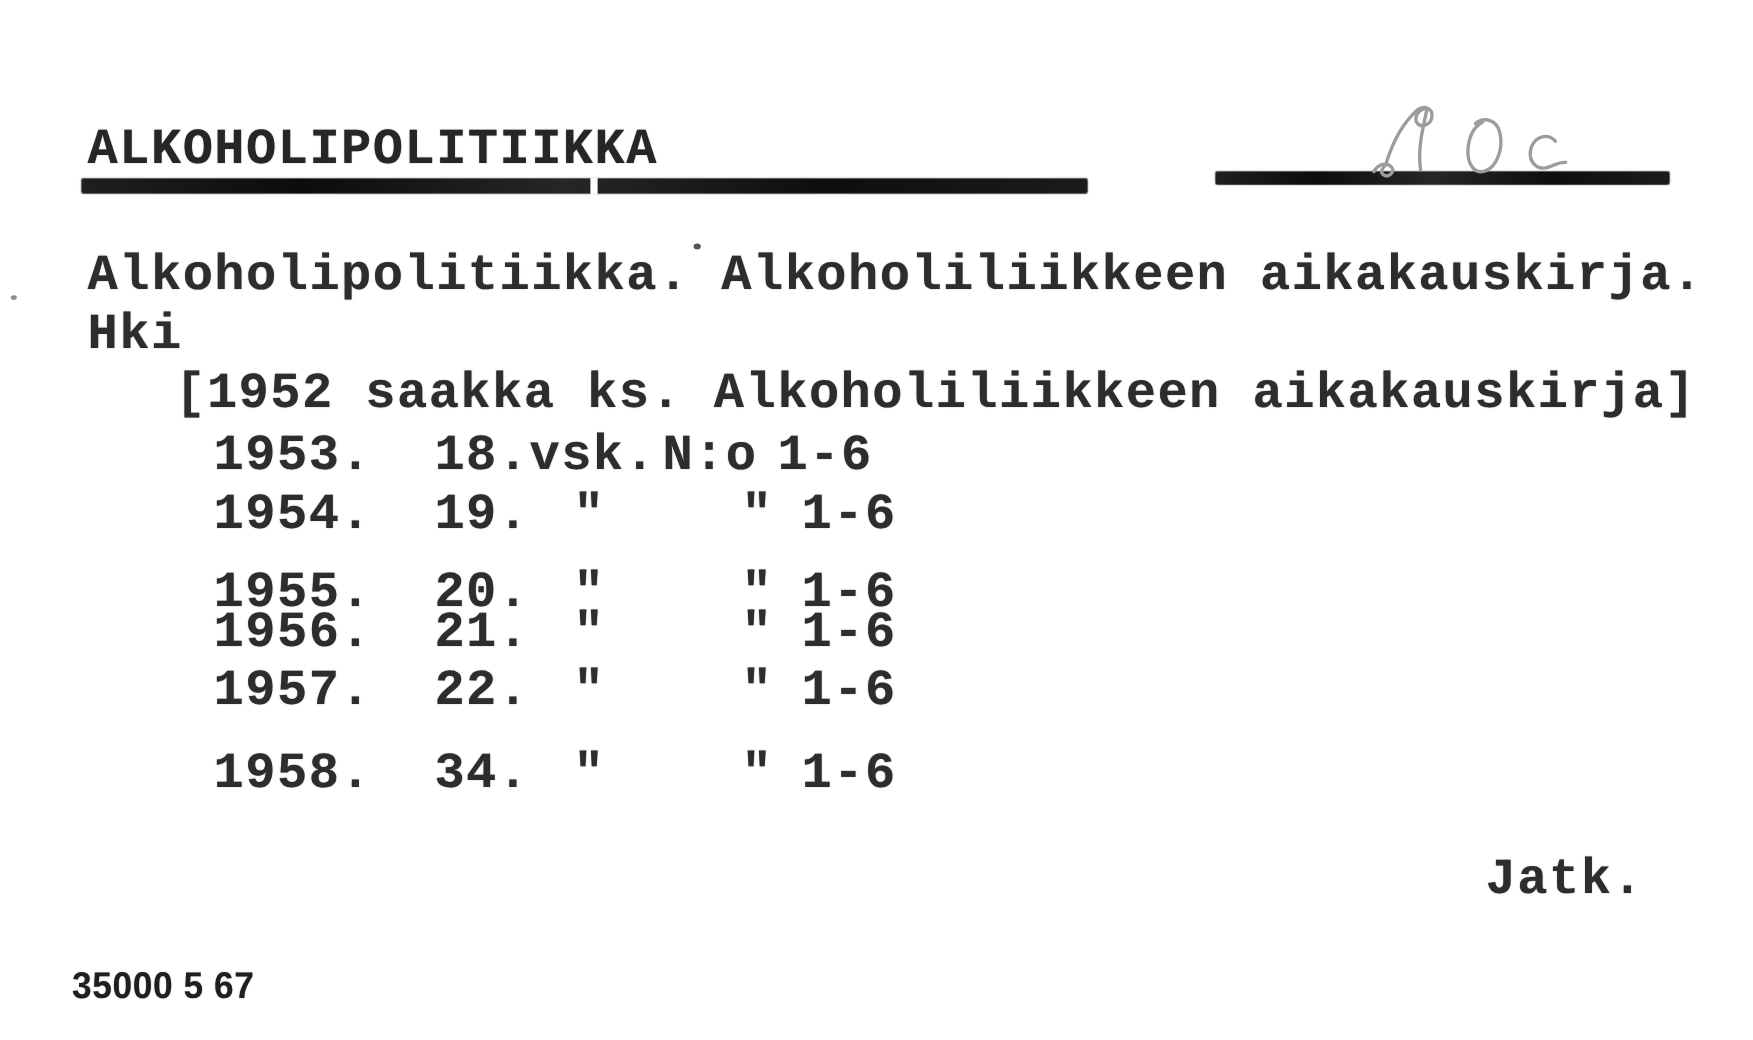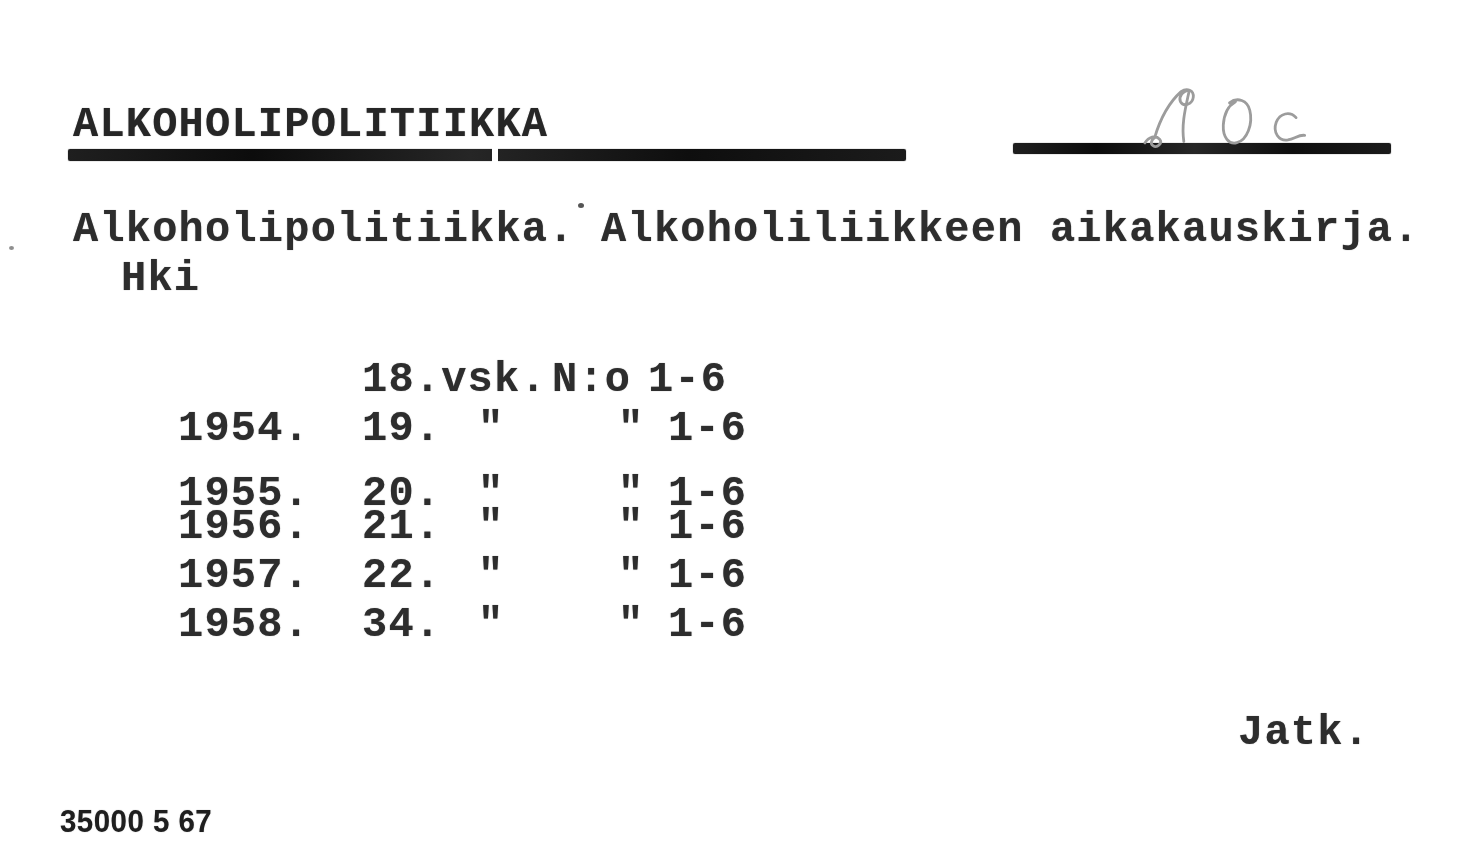--- a/index.html
+++ b/index.html
@@ -75,24 +75,26 @@
         <path d="M52,12 c-4,16 -9,32 -7,50"></path>
         <path d="M92,25 c8,-6 18,-2 20,8 c3,14 -4,30 -14,32 c-8,2 -14,-6 -13,-18 c1,-10 5,-19 13,-23"></path>
         <path d="M158,42 c-6,-7 -16,-5 -20,4 c-4,10 2,19 11,18 c7,-1 11,-5 17,-4"></path>
       </g>
     </svg>
     <span class="sr-only">20 c</span>
   </div>
 
   <div class="type" style="left:73px;top:205px;">Alkoholipolitiikka. Alkoholiliikkeen aikakauskirja.</div>
 
-  <div class="type" style="left:73px;top:254px;margin-left:48px;">Hki</div>
+  <div class="type" style="left:73px;top:254px;">Hki</div>
 
+  <div class="type" style="left:146px;top:303px;">[1952 saakka ks. Alkoholiliikkeen aikakauskirja]</div>
 
   <div class="hrow hrow-first type" style="top:355px;">
+    <span class="c-year">1953.</span>
     <span class="c-vol">18.vsk.</span>
     <span class="c-num">N:o</span>
     <span class="c-iss">1-6</span>
   </div>
 
   <div class="hrow hrow-ditto type" style="top:404px;">
     <span class="c-year">1954.</span>
     <span class="c-vol">19.</span>
     <span class="c-d1">"</span>
     <span class="c-d2">"</span>
@@ -116,21 +118,21 @@
   </div>
 
   <div class="hrow hrow-ditto type" style="top:551px;">
     <span class="c-year">1957.</span>
     <span class="c-vol">22.</span>
     <span class="c-d1">"</span>
     <span class="c-d2">"</span>
     <span class="c-iss">1-6</span>
   </div>
 
-  <div class="hrow hrow-ditto type" style="top:600px;">
+  <div class="hrow hrow-ditto type" style="top:620px;">
     <span class="c-year">1958.</span>
     <span class="c-vol">34.</span>
     <span class="c-d1">"</span>
     <span class="c-d2">"</span>
     <span class="c-iss">1-6</span>
   </div>
 
   <div class="type" style="left:1238px;top:708px;text-align:center;">Jatk.</div>
 
   <div class="footer-code">35000 5 67</div>

